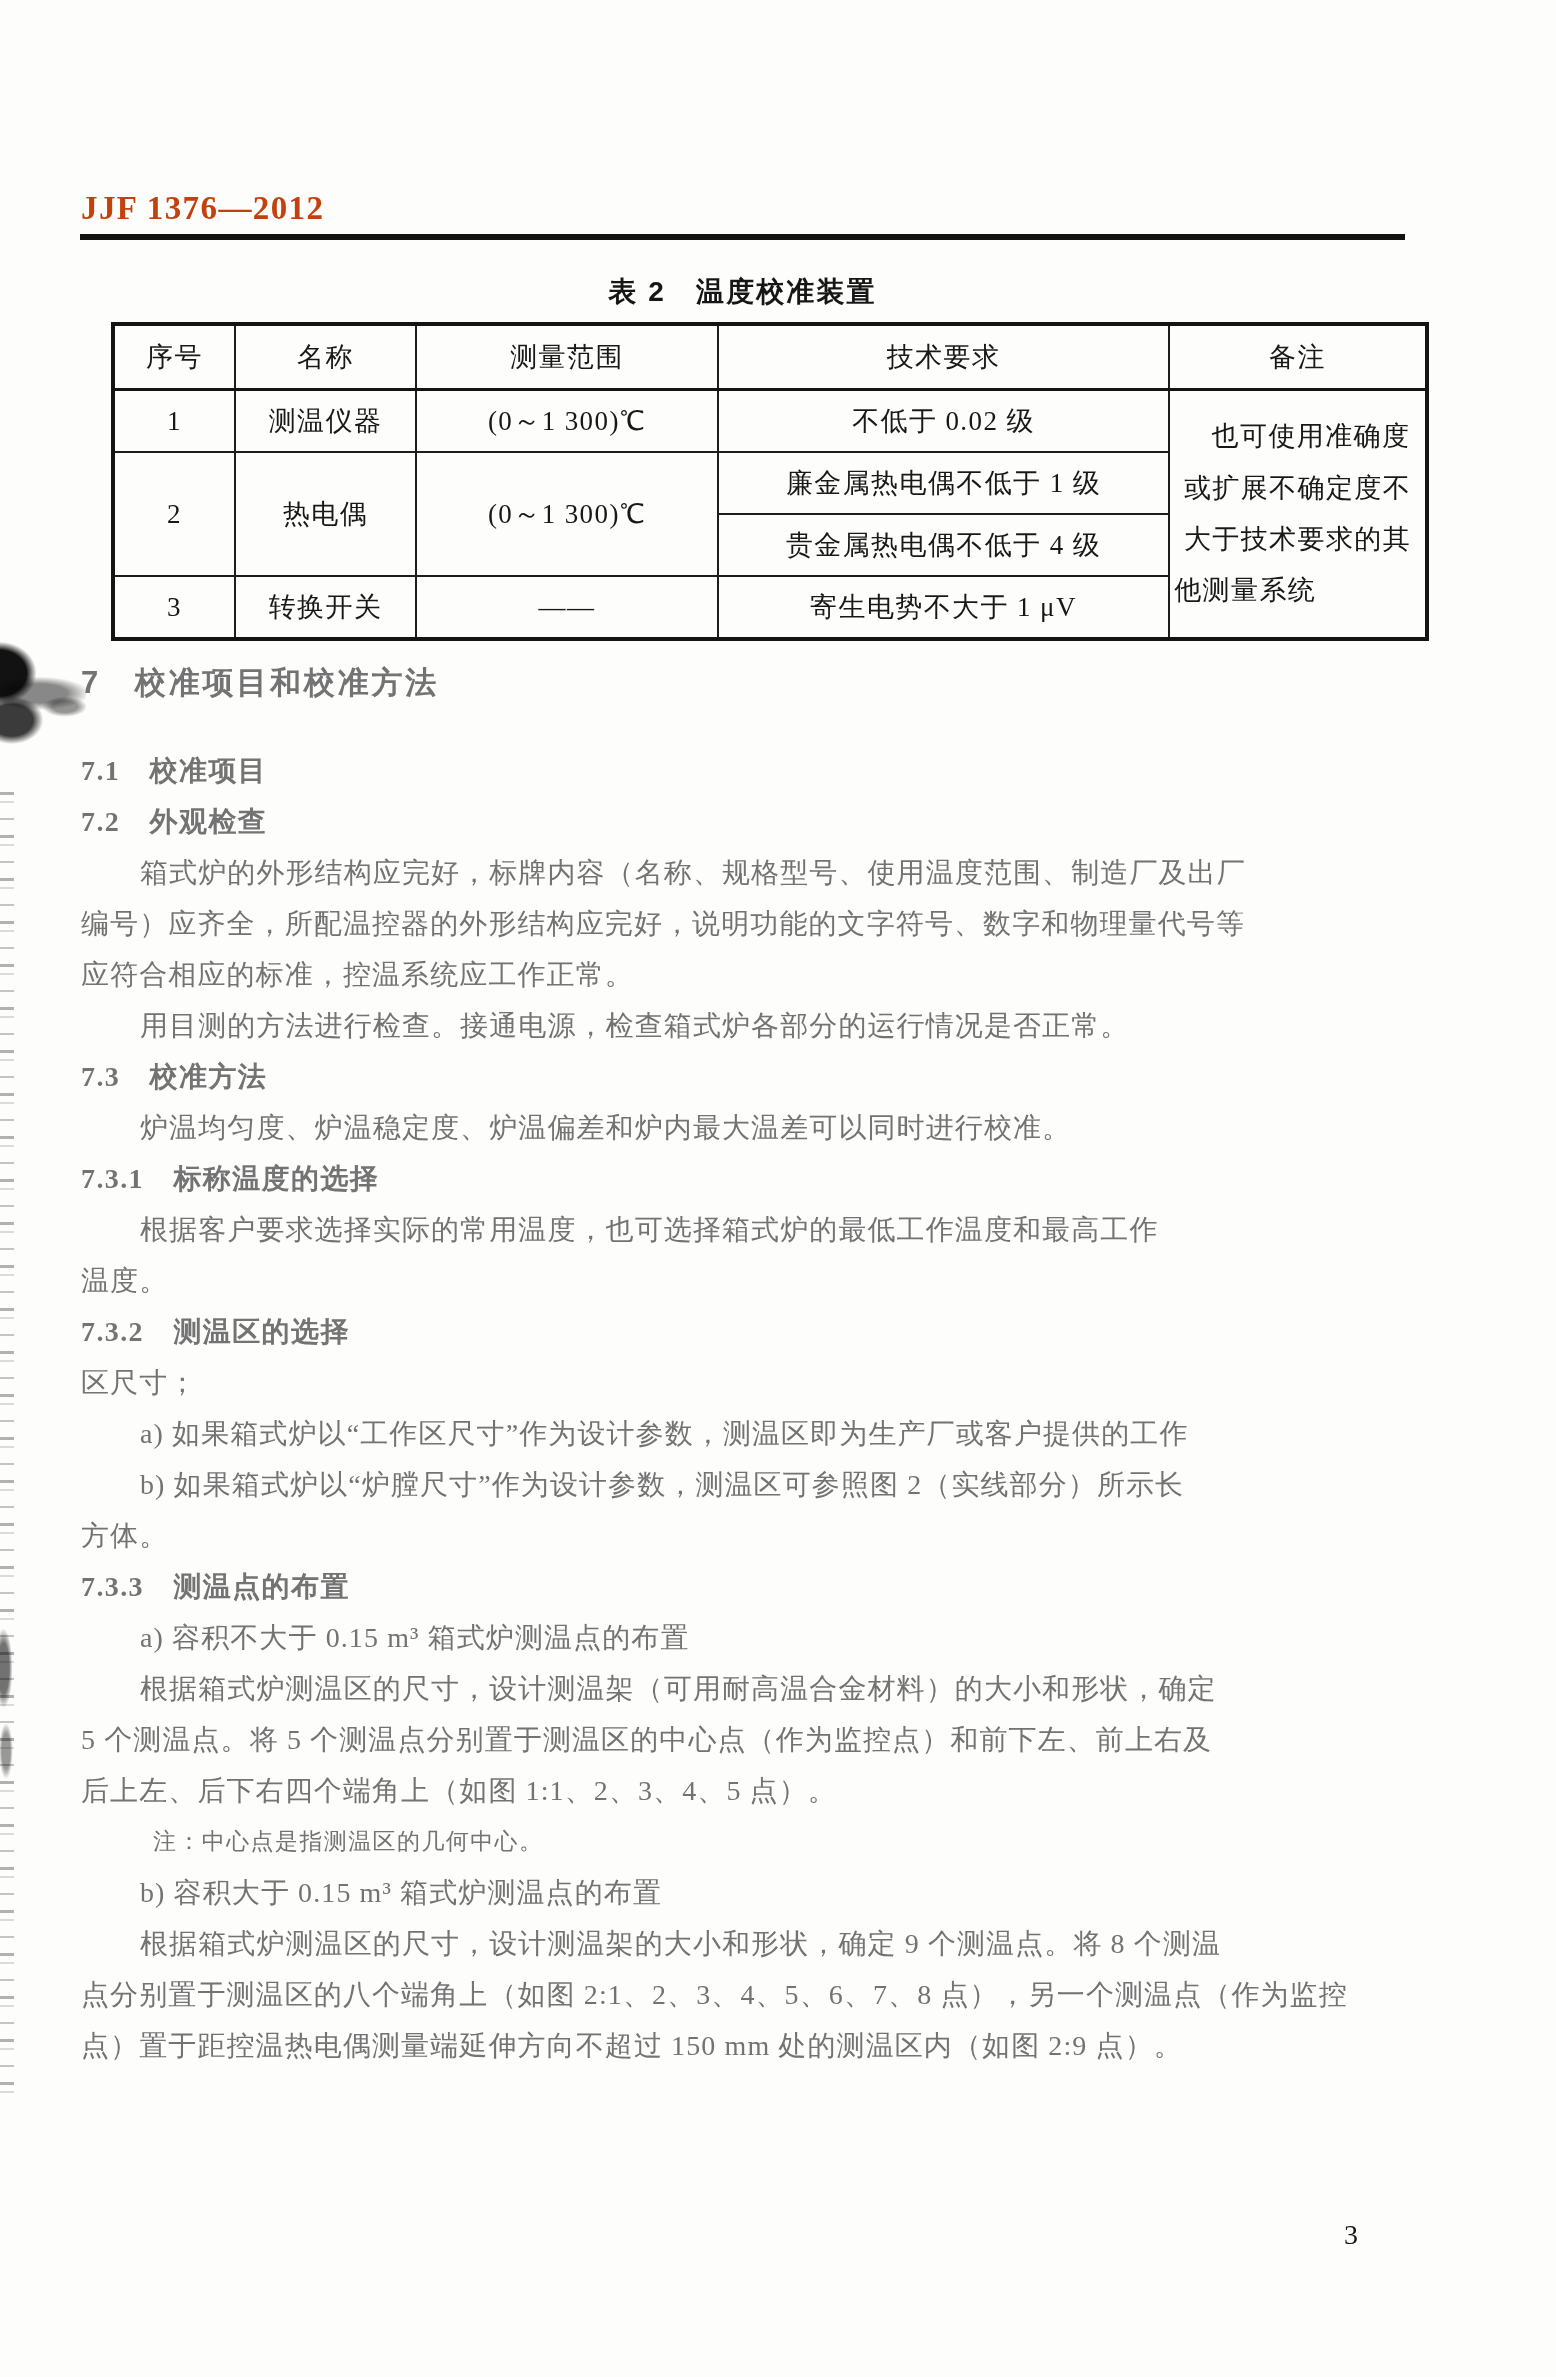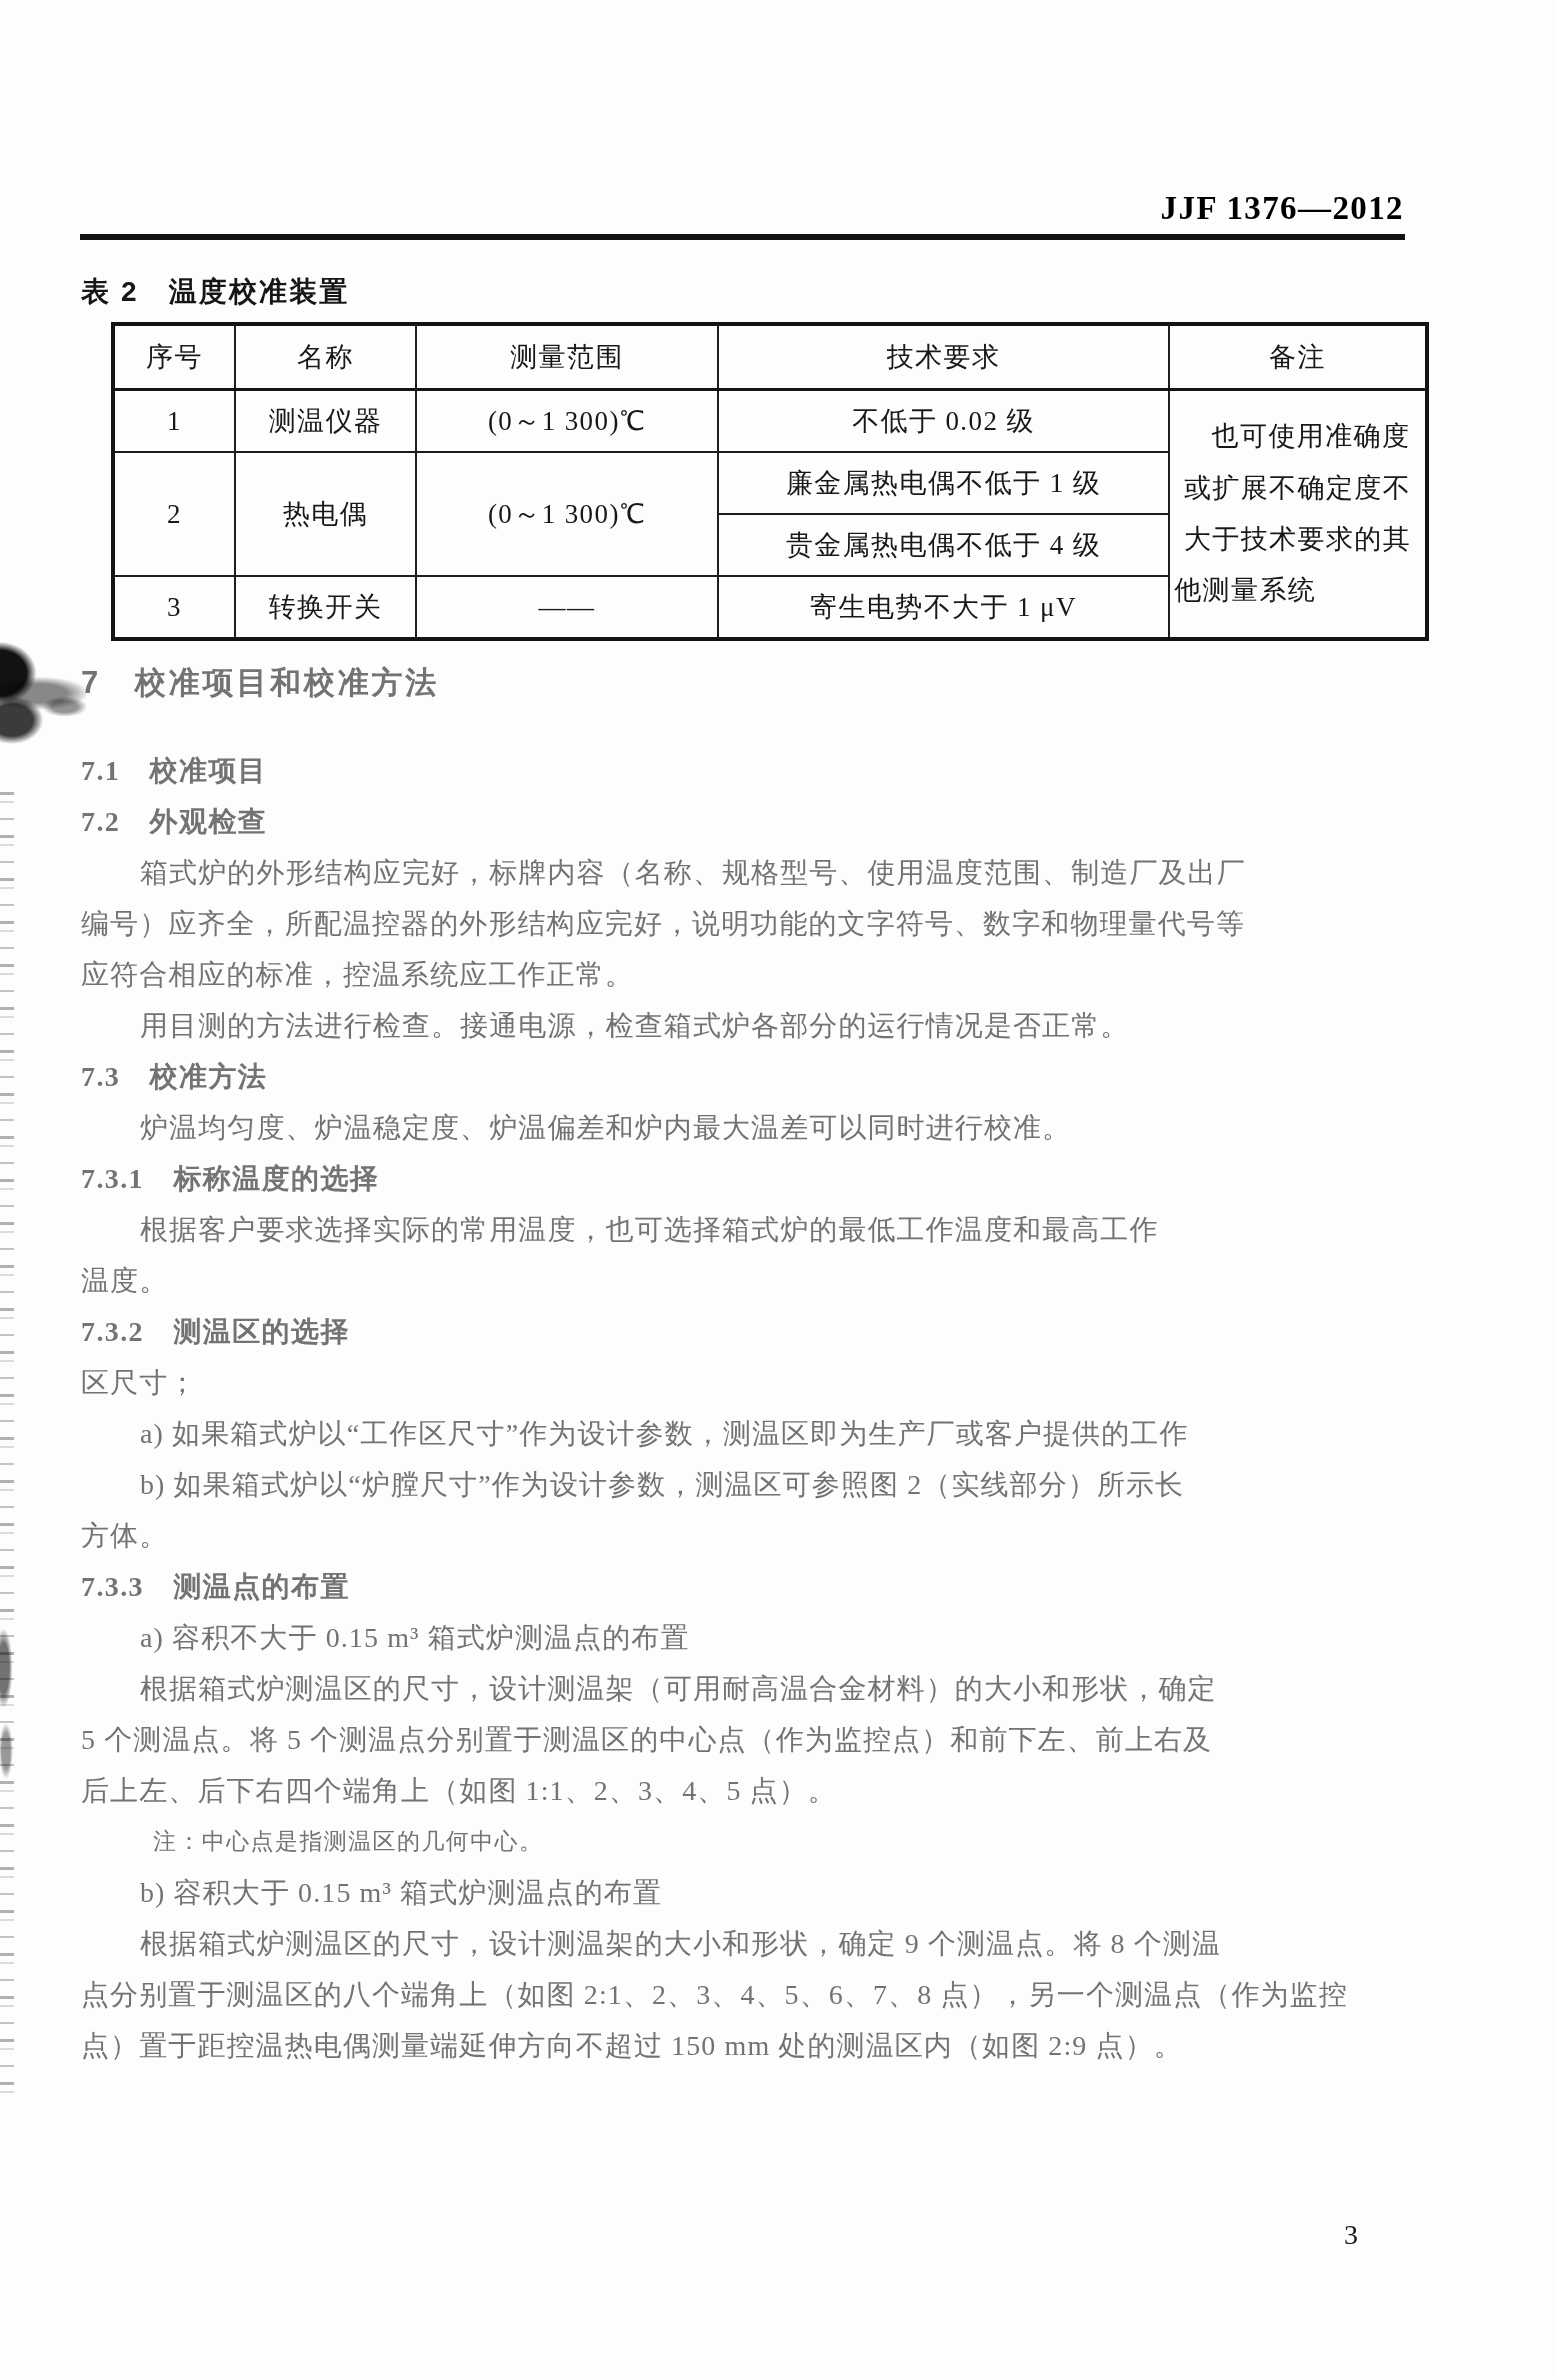--- a/index.html
+++ b/index.html
@@ -4,31 +4,31 @@
 <style>
   html,body { margin:0; padding:0; background:#cfcfcf; }
   .page {
     position:relative; width:1557px; height:2377px;
     background:#fdfdfc; overflow:hidden;
     font-family:"Liberation Serif", serif; color:#161616;
   }
   
   .doc-header {
     position:absolute; top:190px; left:81px; width:1323px;
-    text-align:right; font-size:33px; font-weight:700; letter-spacing:1.4px;
-    color:#000000;
+    text-align:left; font-size:33px; font-weight:700; letter-spacing:1.4px;
+    color:#c2410c;
   }
   .header-rule {
     position:absolute; top:234px; left:80px; width:1325px; height:5.7px;
     background:#121212;
   }
   
   .table-caption {
     position:absolute; top:273px; left:81px; width:1323px;
-    font-size:28px; font-weight:700;
+    text-align:center; font-size:28px; font-weight:700;
     font-family:"Liberation Sans", sans-serif; letter-spacing:2.1px;
   }
   .cal-table {
     position:absolute; top:322px; left:83px; width:1313px;
     border-collapse:collapse; table-layout:fixed;
     font-size:27px; color:#181818;
   }
   .cal-table td, .cal-table th {
     border:2.1px solid #1d1d1d; text-align:center; vertical-align:middle;
     font-weight:400; padding:0 4.2px; letter-spacing:1.4px;

